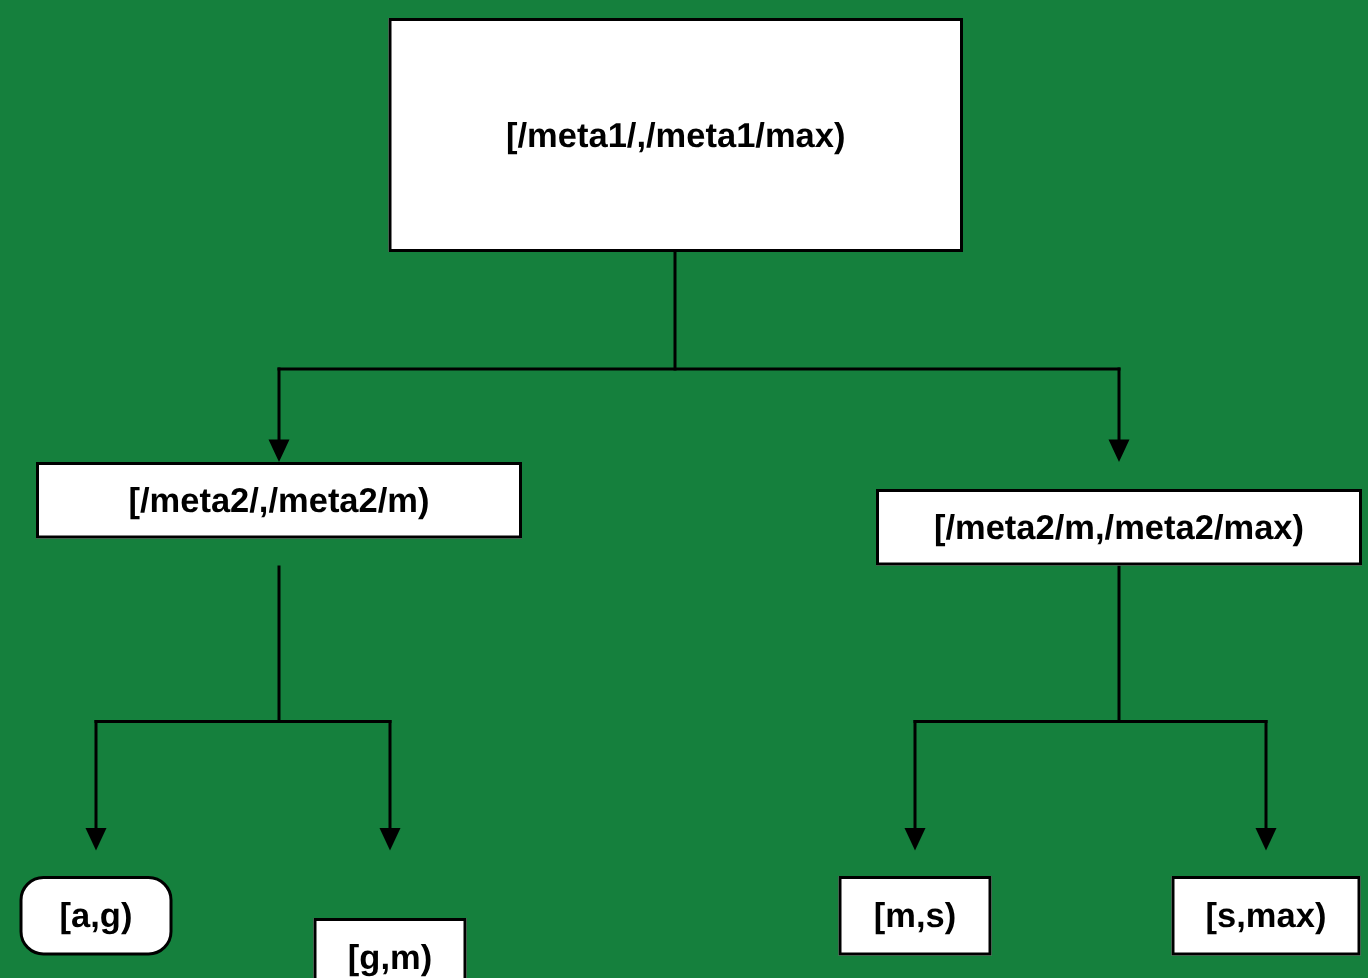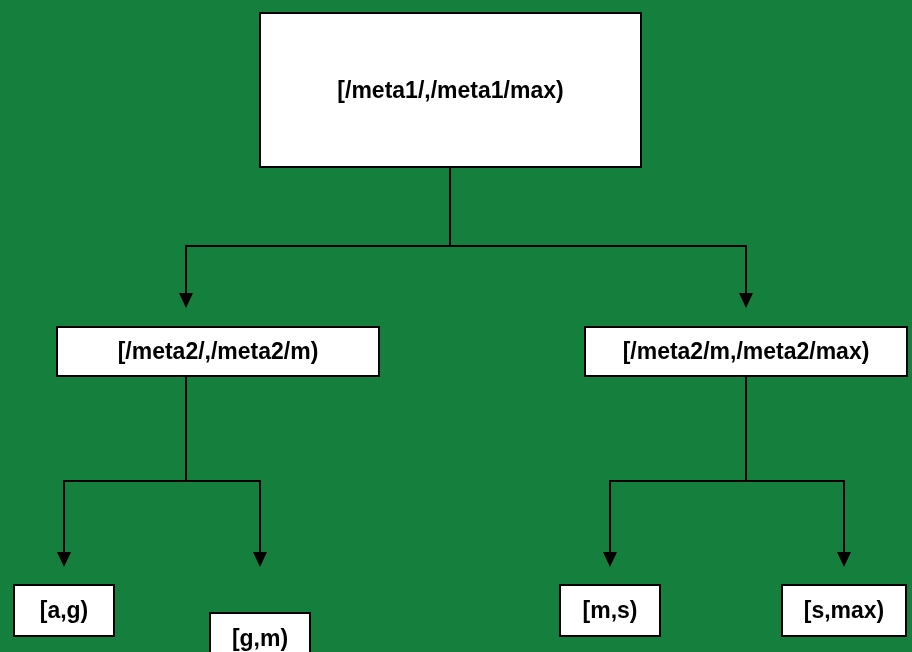--- a/index.html
+++ b/index.html
@@ -37,23 +37,23 @@
     background: #ffffff;
     color: #000000;
     display: flex;
     align-items: center;
     justify-content: center;
     font-weight: bold;
     font-size: 23px;
     white-space: nowrap;
   }
   .node-root       { left: 259px; top:  12px; width: 383px; height: 156px; }
-  .node-meta2-left { left:  24px; top: 326px; width: 324px; height:  51px; margin-left: 32px; }
+  .node-meta2-left { left:  24px; top: 308px; width: 324px; height:  51px; }
   .node-meta2-right{ left: 584px; top: 326px; width: 324px; height:  51px; text-align: right; }
-  .node-leaf-ag    { left:  13px; top: 584px; width: 102px; height:  53px; }
+  .node-leaf-ag    { left:  13px; top: 584px; width: 102px; height:  53px; border-radius: 16px; }
   .node-leaf-gm    { left: 209px; top: 592px; width: 102px; height:  53px; margin-top: 20px; }
   .node-leaf-ms    { left: 559px; top: 584px; width: 102px; height:  53px; }
   .node-leaf-smax  { left: 781px; top: 584px; width: 126px; height:  53px; }
 </style>
 </head>
 <body>
 
 <div class="canvas">
 
   <svg class="edges-svg" viewBox="0 0 912 652" xmlns="http://www.w3.org/2000/svg">

